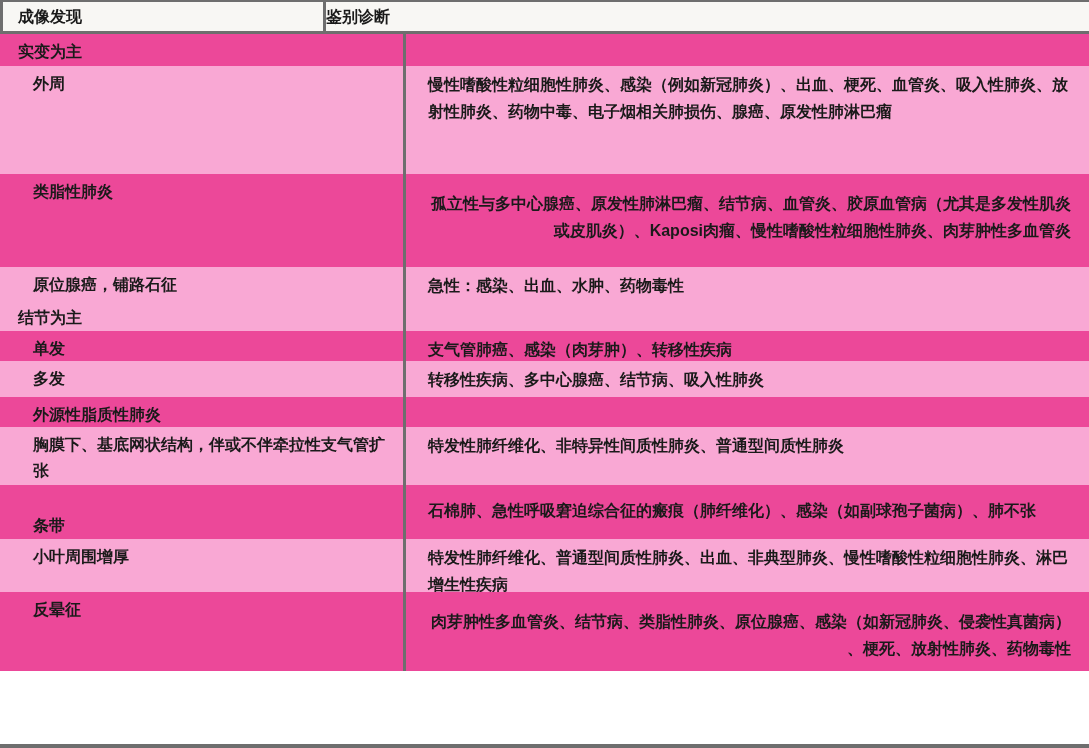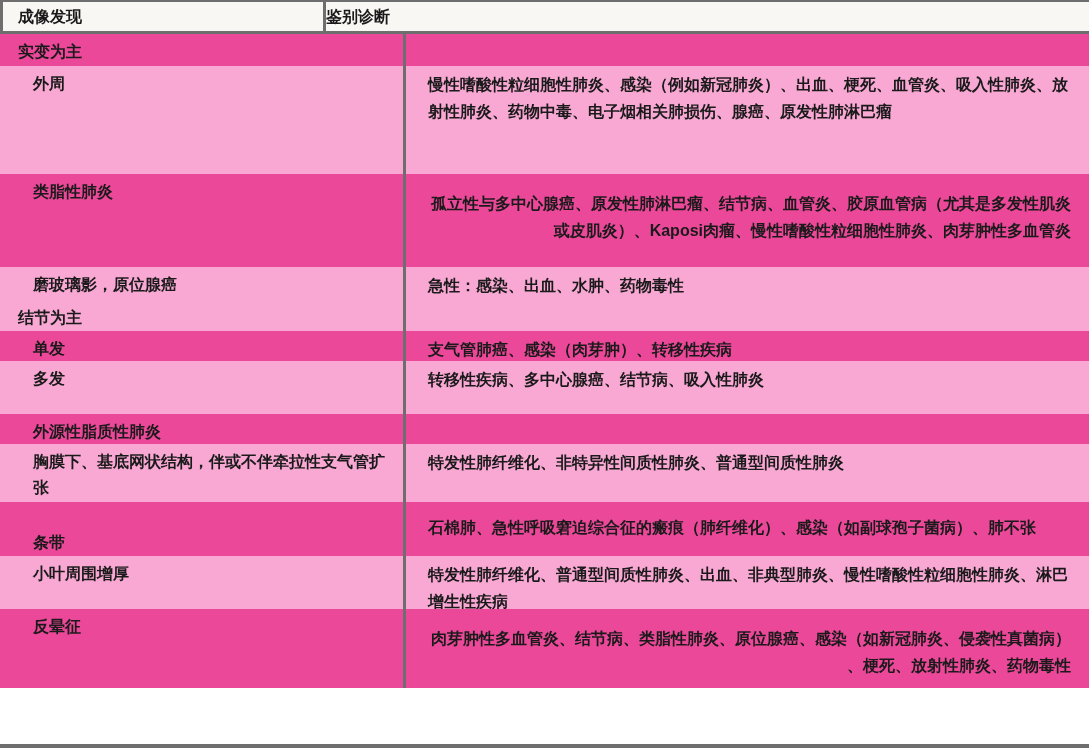--- a/index.html
+++ b/index.html
@@ -49,36 +49,36 @@
     <div class="cell left">外周</div>
     <div class="cell right">慢性嗜酸性粒细胞性肺炎、感染（例如新冠肺炎）、出血、梗死、血管炎、吸入性肺炎、放射性肺炎、药物中毒、电子烟相关肺损伤、腺癌、原发性肺淋巴瘤</div>
   </div>
 
   <div class="row blue rt16" style="height:93px">
     <div class="cell left">类脂性肺炎</div>
     <div class="cell right">孤立性与多中心腺癌、原发性肺淋巴瘤、结节病、血管炎、胶原血管病（尤其是多发性肌炎或皮肌炎）、Kaposi肉瘤、慢性嗜酸性粒细胞性肺炎、肉芽肿性多血管炎</div>
   </div>
 
   <div class="row white" style="height:33px">
-    <div class="cell left">磨玻璃影，原位腺癌</div>
+    <div class="cell left">原位腺癌，铺路石征</div>
     <div class="cell right">急性：感染、出血、水肿、药物毒性</div>
   </div>
 
 
   <div class="row white" style="height:31px">
     <div class="cell left section">结节为主</div>
     <div class="cell right"></div>
   </div>
 
   <div class="row blue" style="height:30px">
     <div class="cell left">单发</div>
     <div class="cell right">支气管肺癌、感染（肉芽肿）、转移性疾病</div>
   </div>
 
-  <div class="row white" style="height:53px">
+  <div class="row white" style="height:36px">
     <div class="cell left">多发</div>
     <div class="cell right">转移性疾病、多中心腺癌、结节病、吸入性肺炎</div>
   </div>
 
   <div class="row blue" style="height:30px">
     <div class="cell left">外源性脂质性肺炎</div>
     <div class="cell right"></div>
   </div>
 
   <div class="row white" style="height:58px">

